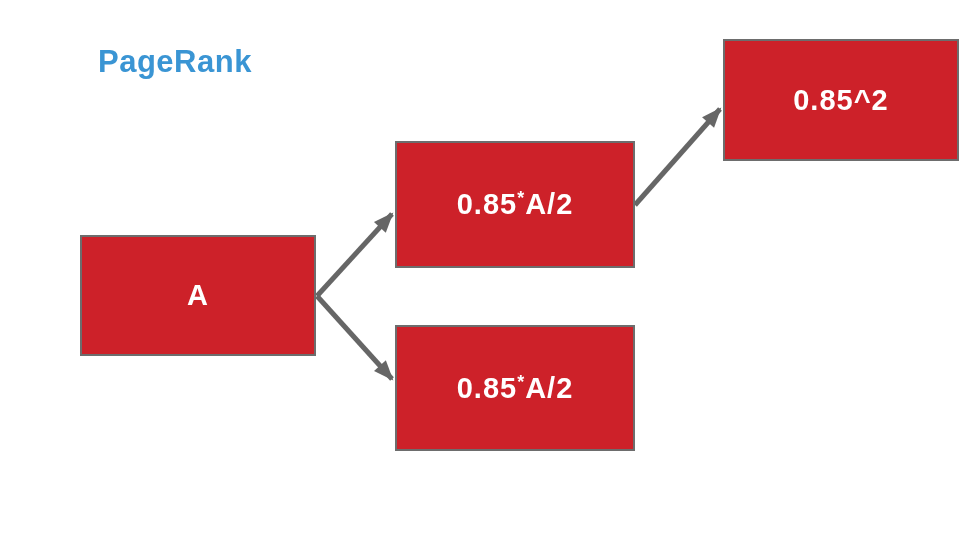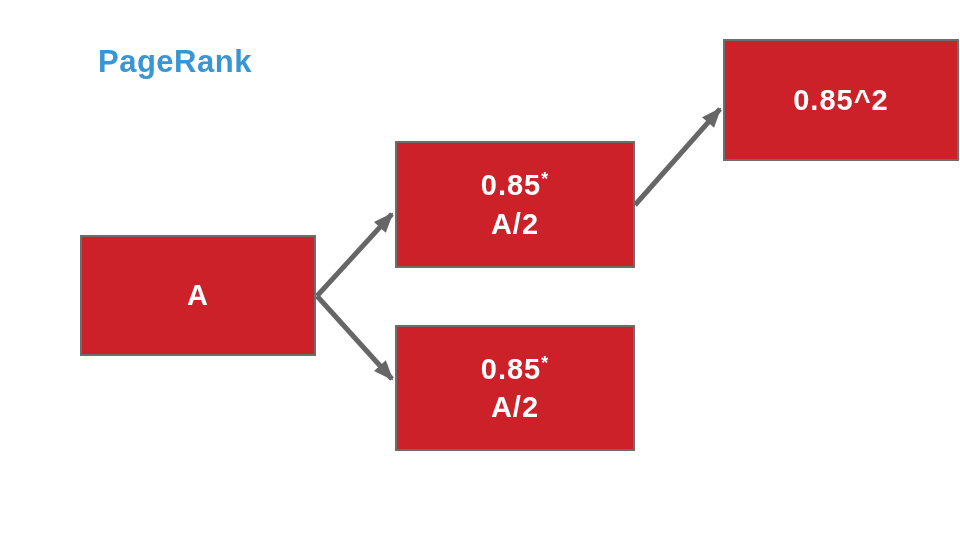--- a/index.html
+++ b/index.html
@@ -38,21 +38,21 @@
     left: 0; top: 0;
     width: 960px; height: 540px;
     pointer-events: none;
   }
   .node {
     position: absolute;
     background: var(--node-fill);
     border: 2px solid var(--node-border);
     color: var(--node-text);
     display: flex;
-    flex-direction: column;
+    flex-direction: row;
     justify-content: center;
     align-items: center;
     text-align: center;
     font-weight: 700;
     font-size: 29px;
     letter-spacing: 1px;
     line-height: 1.32;
   }
   .node-line { white-space: nowrap; }
   .sup {

